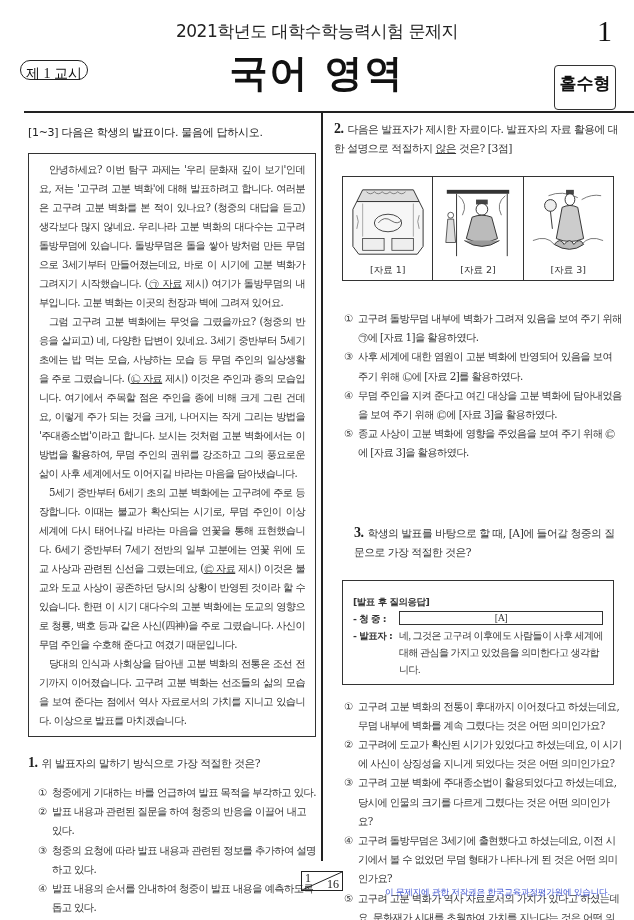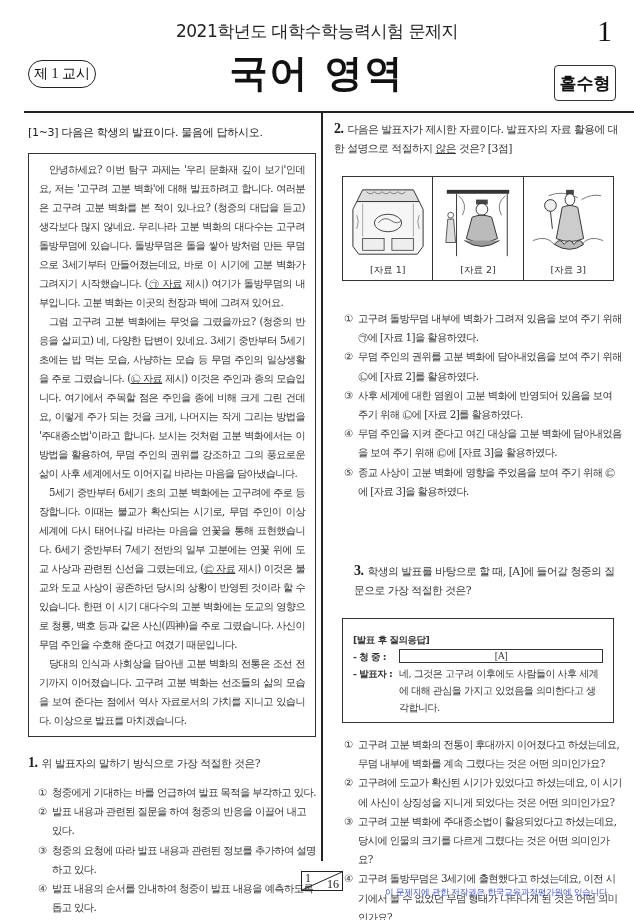--- a/index.html
+++ b/index.html
@@ -1,23 +1,23 @@
 <!DOCTYPE html>
 <html><head>
   <meta charset="utf-8">
   <style>
     * { box-sizing: border-box; margin: 0; padding: 0; }
     html, body { width: 634px; height: 920px; background: #ffffff; overflow: hidden; }
     body { position: relative; font-family: "DejaVu Sans", sans-serif; color: #222; }
 
     .header-sub { position: absolute; top: 20px; left: 0; width: 634px; text-align: center; font-size: 17px; color: #222; letter-spacing: -0.5px; font-family: "DejaVu Sans", sans-serif; }
     .page-num-top { position: absolute; top: 14px; right: 22px; font-family: "Liberation Serif", serif; font-size: 30px; color: #111; }
-    .period-badge { position: absolute; top: 60px; left: 28px; width: 68px; height: 28px; border: 1.3px solid #222; border-radius: 14px; font-family: "Liberation Serif", serif; font-size: 14px; text-align: center; line-height: 26px; color: #111; }
+    .period-badge { position: absolute; top: 60px; left: 20px; width: 68px; height: 20px; border: 1.3px solid #222; border-radius: 14px; font-family: "Liberation Serif", serif; font-size: 14px; text-align: center; line-height: 26px; color: #111; }
     .subject-title { position: absolute; top: 48px; left: 0; width: 634px; text-align: center; font-size: 38px; font-weight: bold; color: #111; letter-spacing: 2px; }
-    .type-badge { position: absolute; top: 65px; right: 18px; width: 62px; height: 36px; border: 1.3px solid #333; border-radius: 4px; text-align: center; line-height: 34px; font-size: 17px; font-weight: bold; color: #111; }
+    .type-badge { position: absolute; top: 65px; right: 18px; width: 62px; height: 45px; border: 1.3px solid #333; border-radius: 4px; text-align: center; line-height: 34px; font-size: 17px; font-weight: bold; color: #111; }
 
     .top-rule { position: absolute; top: 111px; left: 24px; width: 610px; height: 2px; background: #222; }
     .col-divider { position: absolute; top: 113px; left: 321px; width: 1.5px; height: 748px; background: #222; }
 
     .col { position: absolute; top: 113px; }
     .col-left { left: 28px; width: 288px; }
     .col-right { left: 334px; width: 290px; }
 
     .set-header { font-size: 11px; margin-top: 12px; letter-spacing: -0.3px; color: #222; }
 
@@ -36,21 +36,21 @@
     .fig { flex: 1; border-right: 1.2px solid #333; display: flex; flex-direction: column; align-items: center; justify-content: flex-end; padding-bottom: 3px; }
     .fig:last-child { border-right: none; }
     .fig svg { width: 78px; height: 76px; margin-bottom: 3px; }
     .fig-cap { font-size: 9.5px; color: #333; }
 
     .qa-box { margin: 18px 16px 0 8px; width: 272px; border: 1.2px solid #333; padding: 12px 10px 6px 10px; font-size: 10px; line-height: 17px; color: #333; font-family: "DejaVu Serif", serif; letter-spacing: -0.5px; }
     .qa-title { font-family: "DejaVu Sans", sans-serif; font-weight: bold; font-size: 9.5px; }
     .qa-row { display: flex; align-items: flex-start; }
     .qa-role { font-family: "DejaVu Sans", sans-serif; font-weight: bold; font-size: 9.5px; white-space: nowrap; width: 46px; }
     .qa-blank { flex: 1; border: 1px solid #333; height: 14px; margin-top: 1px; text-align: center; line-height: 12px; font-size: 10px; font-family: "Liberation Serif", serif; }
-    .qa-ans { flex: 1; }
+    .qa-ans { flex: 1; font-family: Liberation Serif, serif; }
 
     .footer-page { position: absolute; top: 871px; left: 301px; width: 42px; height: 20px; border: 1.2px solid #222; }
     .footer-page svg { position: absolute; top: 0; left: 0; }
     .fp-cur { position: absolute; top: 0; left: 3px; font-family: "Liberation Serif", serif; font-size: 12px; line-height: 12px; }
     .fp-tot { position: absolute; bottom: 0; right: 3px; font-family: "Liberation Serif", serif; font-size: 12px; line-height: 12px; }
     .copyright { position: absolute; top: 887px; right: 24px; font-size: 8.6px; color: #3a4fd0; letter-spacing: -0.2px; }
   </style>
 </head>
 <body>
 
@@ -132,21 +132,20 @@
         <path d="M26,60 q6,-8 10,0 q6,-8 10,0 q6,-8 10,0 q-14,10 -30,0 z" fill="#bbb" stroke="#333" stroke-width="1"></path>
         <path d="M4,56 q14,-6 22,4 M76,56 q-14,-6 -22,4" fill="none" stroke="#555" stroke-width="0.8"></path>
         <path d="M54,14 q10,-6 20,-4" fill="none" stroke="#555" stroke-width="0.8"></path>
       </svg>
       <div class="fig-cap">[자료 3]</div>
     </div>
   </div>
 
   <div class="choices" style="margin-top:28px;">
     <div class="choice"><span class="cn">①</span><span>고구려 돌방무덤 내부에 벽화가 그려져 있음을 보여 주기 위해 ㉠에 [자료 1]을 활용하였다.</span></div>
-    <div class="choice"><span class="cn">②</span><span>무덤 주인의 권위를 고분 벽화에 담아내었음을 보여 주기 위해 ㉡에 [자료 2]를 활용하였다.</span></div>
     <div class="choice"><span class="cn">③</span><span>사후 세계에 대한 염원이 고분 벽화에 반영되어 있음을 보여 주기 위해 ㉡에 [자료 2]를 활용하였다.</span></div>
     <div class="choice"><span class="cn">④</span><span>무덤 주인을 지켜 준다고 여긴 대상을 고분 벽화에 담아내었음을 보여 주기 위해 ㉢에 [자료 3]을 활용하였다.</span></div>
     <div class="choice"><span class="cn">⑤</span><span>종교 사상이 고분 벽화에 영향을 주었음을 보여 주기 위해 ㉢에 [자료 3]을 활용하였다.</span></div>
   </div>
 
   <div class="q-line" style="margin-top:60px;margin-left:20px;">
     <span class="q-num">3.</span><span>학생의 발표를 바탕으로 할 때, [A]에 들어갈 청중의 질문으로 가장 적절한 것은?</span>
   </div>
 
   <div class="qa-box">

